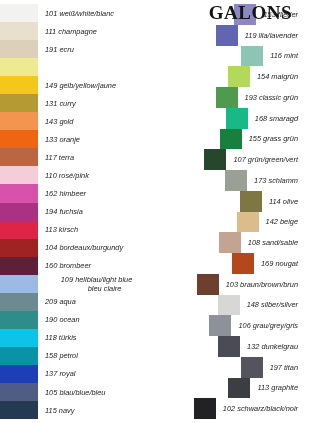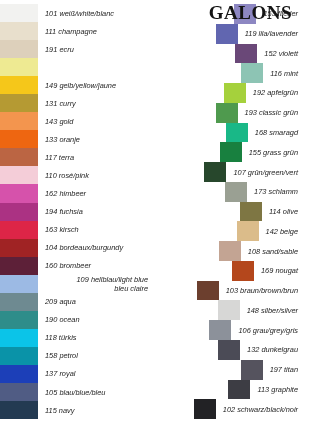--- a/index.html
+++ b/index.html
@@ -76,21 +76,21 @@
     flex: 1 1 auto;
     padding-left: 7px;
     padding-right: 2px;
     font-size: 7.4px;
     line-height: 9px;
     color: #1d1d1d;
     white-space: normal;
     overflow: hidden;
   }
   .label.two-line {
-    text-align: right;
+    text-align: center;
   }
   .label .l2 {
     display: block;
     padding-left: 16px;
   }
   .bottom-rule {
     position: absolute;
     left: 0;
     bottom: 0;
     width: 300px;
@@ -149,21 +149,21 @@
         <div class="row">
           <div class="swatch" style="background: rgb(214, 82, 171);"></div>
           <div class="label">162 himbeer</div>
         </div>
         <div class="row">
           <div class="swatch" style="background: rgb(171, 50, 131);"></div>
           <div class="label">194 fuchsia</div>
         </div>
         <div class="row">
           <div class="swatch" style="background: rgb(221, 37, 71);"></div>
-          <div class="label">163 kirsch</div>
+          <div class="label">113 kirsch</div>
         </div>
         <div class="row">
           <div class="swatch" style="background: rgb(160, 35, 36);"></div>
           <div class="label">104 bordeaux/burgundy</div>
         </div>
         <div class="row">
           <div class="swatch" style="background: rgb(93, 32, 56);"></div>
           <div class="label">160 brombeer</div>
         </div>
         <div class="row">
@@ -202,30 +202,26 @@
     <div class="column column-right">
         <div class="row">
           <div class="swatch" style="background: rgb(141, 135, 194);"></div>
           <div class="label">153 flieder</div>
         </div>
         <div class="row">
           <div class="swatch" style="background: rgb(97, 102, 176);"></div>
           <div class="label">119 lila/lavender</div>
         </div>
         <div class="row">
-          <div class="swatch" style="background: rgb(106, 72, 120);"></div>
-          <div class="label">152 violett</div>
-        </div>
-        <div class="row">
           <div class="swatch" style="background: rgb(141, 196, 180);"></div>
           <div class="label">116 mint</div>
         </div>
         <div class="row">
-          <div class="swatch" style="background: rgb(165, 209, 60);"></div>
-          <div class="label">192 apfelgrün</div>
+          <div class="swatch" style="background: rgb(179, 217, 91);"></div>
+          <div class="label">154 maigrün</div>
         </div>
         <div class="row">
           <div class="swatch" style="background: rgb(79, 154, 78);"></div>
           <div class="label">193 classic grün</div>
         </div>
         <div class="row">
           <div class="swatch" style="background: rgb(25, 184, 135);"></div>
           <div class="label">168 smaragd</div>
         </div>
         <div class="row">

